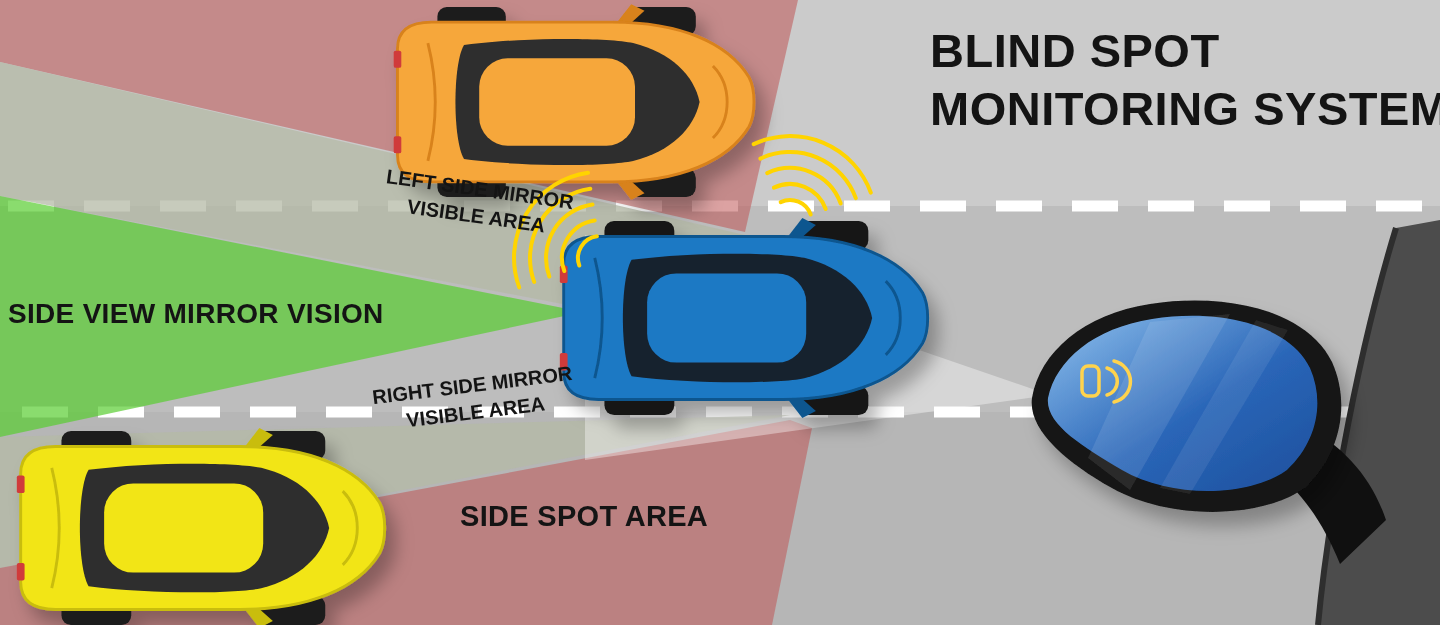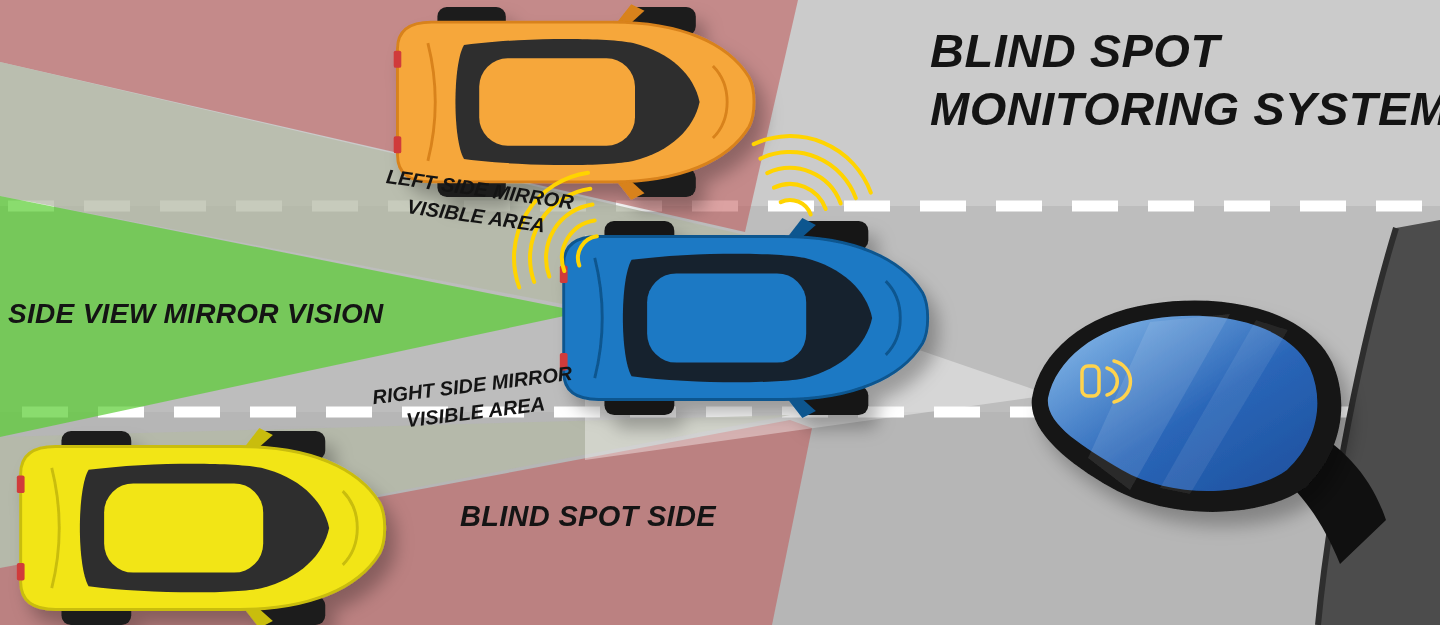--- a/index.html
+++ b/index.html
@@ -1,18 +1,18 @@
 <!DOCTYPE html>
 <html><head>
 <meta charset="utf-8">
 <style>
   html,body{margin:0;padding:0;background:#888;}
   .stage{
     position:relative;width:1440px;height:625px;overflow:hidden;
-    background:#22c55e;font-family:"Liberation Sans",sans-serif;font-style:italic;
+    background:#22c55e;font-family:"Liberation Sans",sans-serif;
   }
   .stage svg{position:absolute;left:0;top:0;}
   .label{position:absolute;color:#141414;white-space:nowrap;}
   .title-block{font-size:47px;font-weight:700;line-height:58px;letter-spacing:.5px;}
   .big-label{font-size:28px;font-weight:700;letter-spacing:.3px;}
   .mid-label{font-size:29px;font-weight:700;letter-spacing:.3px;}
   .small-label{
     font-size:20px;font-weight:700;line-height:27px;text-align:center;
     white-space:normal;width:212px;
   }
@@ -142,15 +142,15 @@
 <div class="label small-label" style="left:372px;top:176px;transform:rotate(8deg);">
   <div>LEFT SIDE MIRROR</div>
   <div>VISIBLE AREA</div>
 </div>
 
 <div class="label small-label" style="left:368px;top:372px;transform:rotate(-7deg);">
   <div>RIGHT SIDE MIRROR</div>
   <div>VISIBLE AREA</div>
 </div>
 
-<div class="label mid-label" style="left:460px;top:500px;">BLIND SPOT SIDE</div>
+<div class="label mid-label" style="left:460px;top:500px;">SIDE SPOT AREA</div>
 
 </div>
 
 </body></html>

